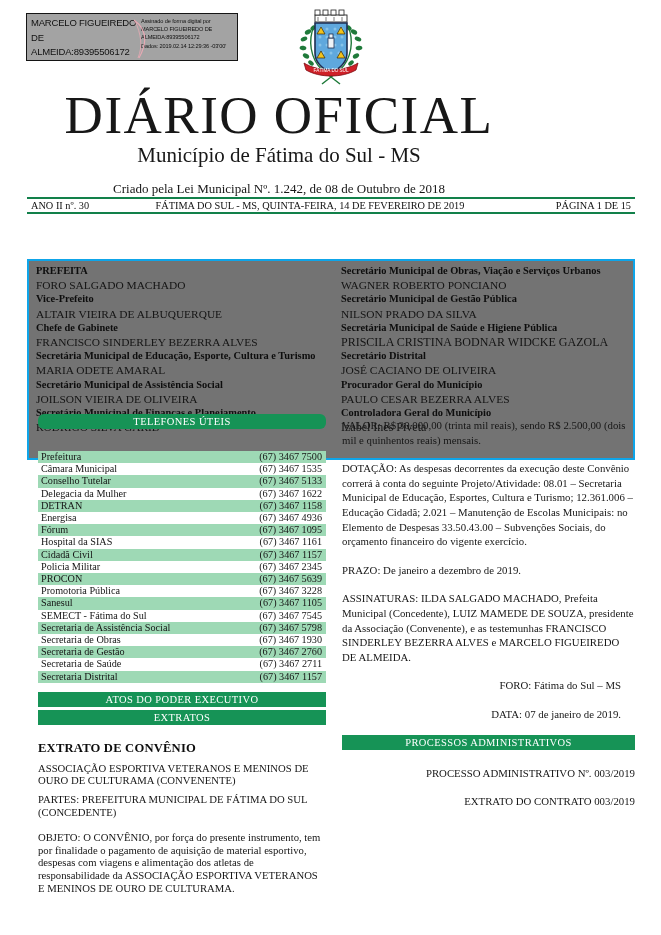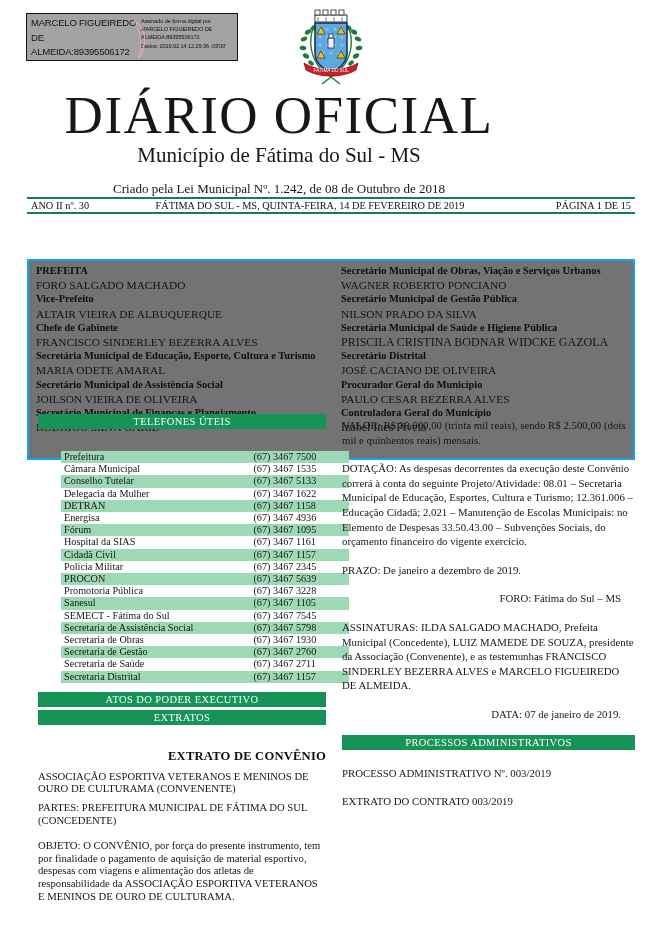--- a/index.html
+++ b/index.html
@@ -145,45 +145,44 @@
     line-height: 15px;
     height: 15px;
   }
 
   
   #col-left {
     position: absolute;
     left: 38px; top: 414px;
     width: 288px;
   }
-  #phone-title { width: 100%; }
+  #phone-title { width: 100%; border-radius: 6px; }
   #phone-table {
     margin-top: 22px;
     width: 100%;
     border-collapse: collapse;
-    margin-left: 23px;
   }
   #phone-table td {
     font-size: 10.2px;
     line-height: 12.2px;
     padding: 0 2px 0 3px;
     color: #141414;
     white-space: nowrap;
   }
-  #phone-table td.num { padding-right: 4px; }
+  #phone-table td.num { text-align: right; padding-right: 4px; }
   #phone-table tr.alt td { background: #9ed9b5; }
 
   .section-head { margin-top: 9px; }
   .section-head2 { margin-top: 3px; }
 
   .extract-title {
-    text-align: right;
+    text-align: left;
     font-weight: bold;
     font-size: 12.6px;
-    margin-top: 24px;
+    margin-top: 16px;
     letter-spacing: 0.2px;
     color: #0d0d0d;
   }
   .body-par {
     font-size: 10.7px;
     line-height: 12.6px;
     color: #161616;
     margin-top: 6px;
   }
   .body-par.gap { margin-top: 13px; }
@@ -193,21 +192,21 @@
     position: absolute;
     left: 342px; top: 418px;
     width: 293px;
   }
   #col-right .rp {
     font-size: 10.8px;
     line-height: 14.6px;
     color: #161616;
   }
   #col-right .rp + .rp { margin-top: 14px; }
-  #col-right .rp.center  { text-align: left; }
+  #col-right .rp.center  { text-align: right; }
   #col-right .rp.rightish{ text-align: right; padding-right: 14px; }
   #proc-bar { margin-top: 13px; }
   #col-right .rp.after-bar { margin-top: 16px; }
 </style>
 </head>
 <body>
 
 <div id="sig-stamp">
   <div class="sig-left">
     <div>MARCELO FIGUEIREDO</div>
@@ -429,21 +428,21 @@
   <div class="extract-title">EXTRATO DE CONVÊNIO</div>
   <div class="body-par">ASSOCIAÇÃO ESPORTIVA VETERANOS E MENINOS DE OURO DE CULTURAMA (CONVENENTE)</div>
   <div class="body-par">PARTES: PREFEITURA MUNICIPAL DE FÁTIMA DO SUL (CONCEDENTE)</div>
   <div class="body-par gap">OBJETO: O CONVÊNIO, por força do presente instrumento, tem por finalidade o pagamento de aquisição de material esportivo, despesas com viagens e alimentação dos atletas de responsabilidade da ASSOCIAÇÃO ESPORTIVA VETERANOS E MENINOS DE OURO DE CULTURAMA.</div>
 </div>
 
 <div id="col-right">
   <div class="rp">VALOR: R$ 30.000,00 (trinta mil reais), sendo R$ 2.500,00 (dois mil e quinhentos reais) mensais.</div>
   <div class="rp">DOTAÇÃO: As despesas decorrentes da execução deste Convênio correrá à conta do seguinte Projeto/Atividade: 08.01 – Secretaria Municipal de Educação, Esportes, Cultura e Turismo; 12.361.006 – Educação Cidadã; 2.021 – Manutenção de Escolas Municipais: no Elemento de Despesas 33.50.43.00 – Subvenções Sociais, do orçamento financeiro do vigente exercício.</div>
   <div class="rp">PRAZO: De janeiro a dezembro de 2019.</div>
+  <div class="rp">ASSINATURAS: ILDA SALGADO MACHADO, Prefeita Municipal (Concedente), LUIZ MAMEDE DE SOUZA, presidente da Associação (Convenente), e as testemunhas FRANCISCO SINDERLEY BEZERRA ALVES e MARCELO FIGUEIREDO DE ALMEIDA.</div>
   <div class="rp rightish">FORO: Fátima do Sul – MS</div>
-  <div class="rp">ASSINATURAS: ILDA SALGADO MACHADO, Prefeita Municipal (Concedente), LUIZ MAMEDE DE SOUZA, presidente da Associação (Convenente), e as testemunhas FRANCISCO SINDERLEY BEZERRA ALVES e MARCELO FIGUEIREDO DE ALMEIDA.</div>
   <div class="rp rightish">DATA: 07 de janeiro de 2019.</div>
 
   <div id="proc-bar" class="green-bar">PROCESSOS ADMINISTRATIVOS</div>
 
   <div class="rp center after-bar">PROCESSO ADMINISTRATIVO Nº. 003/2019</div>
   <div class="rp center">EXTRATO DO CONTRATO 003/2019</div>
 </div>
 
 </body></html>

